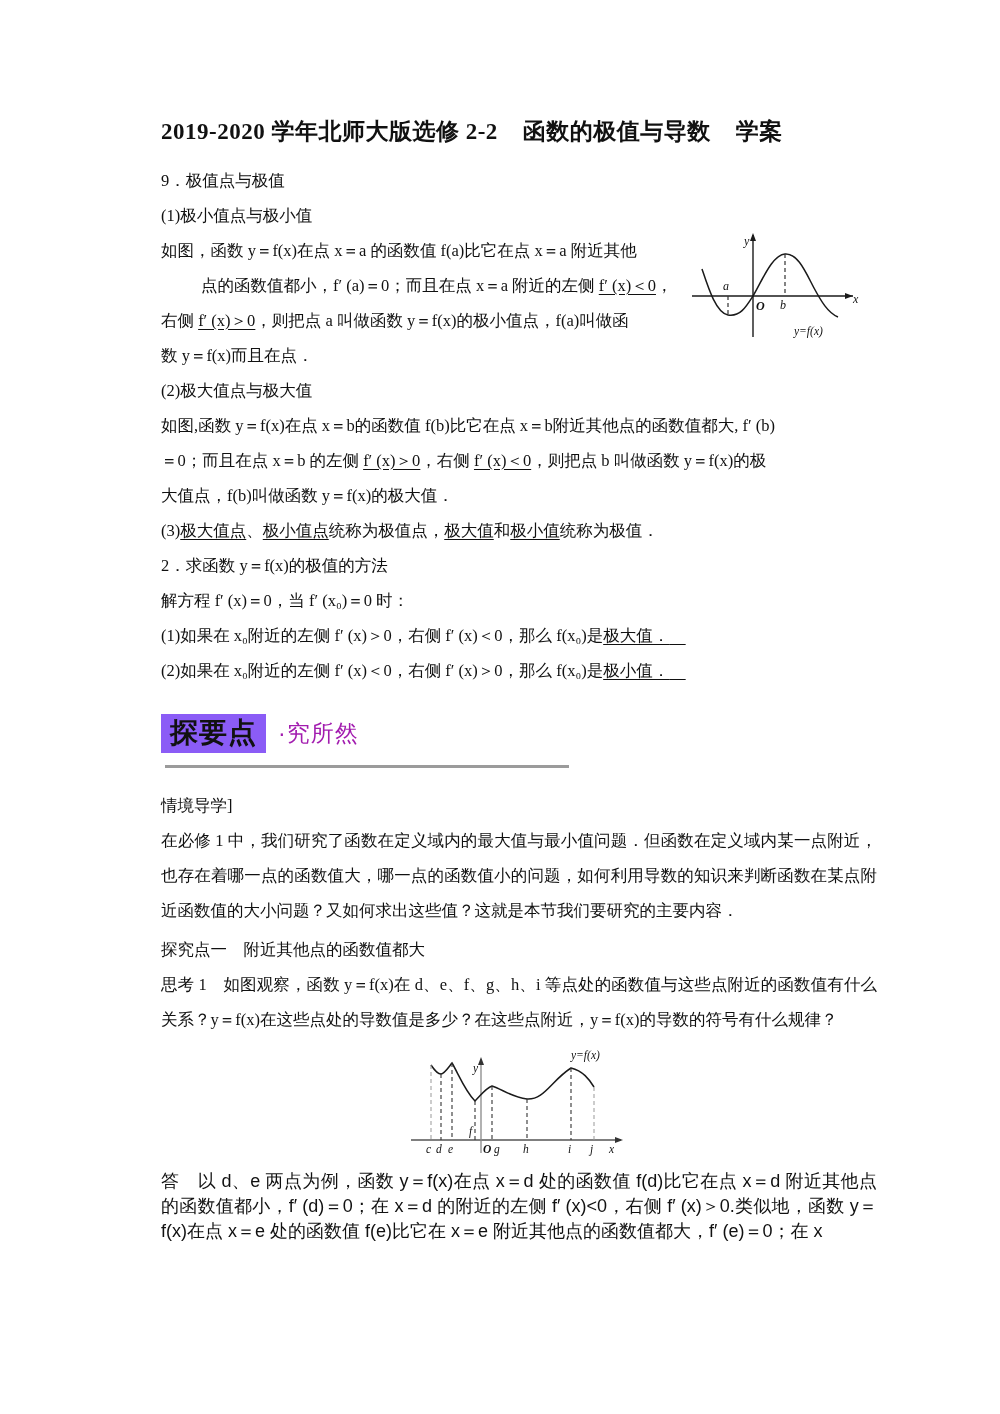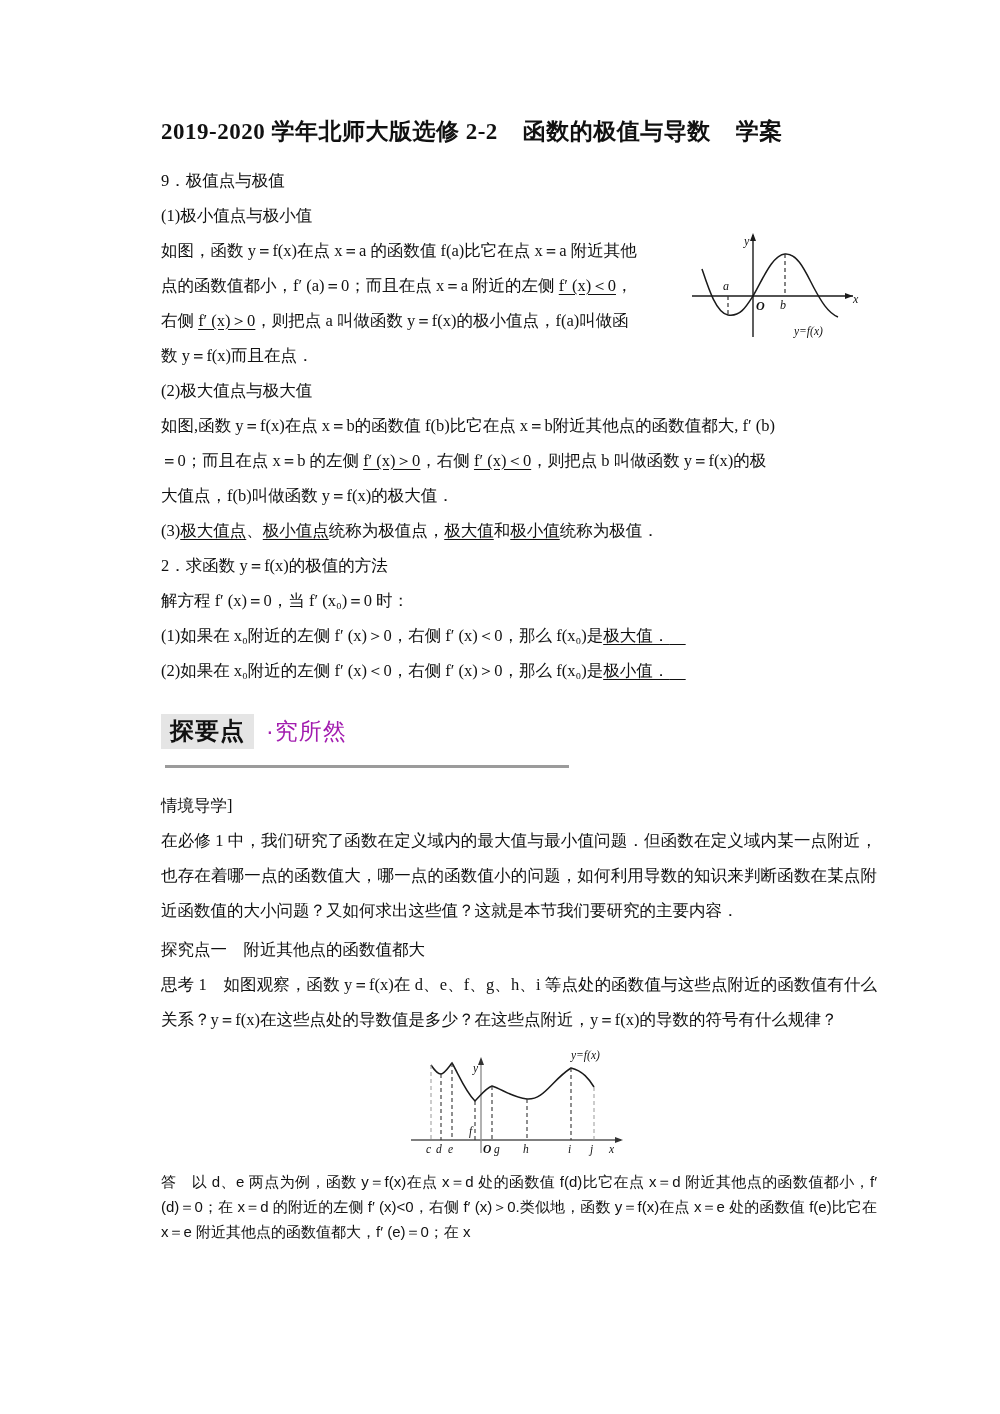--- a/index.html
+++ b/index.html
@@ -56,23 +56,23 @@
 
   
   .section-head {
     position: relative;
     margin-top: 26px;
     margin-bottom: 6px;
     height: 52px;
   }
   .sh-box {
     display: inline-block;
-    background: #e5e5e5;
+    background: #8b5cf6;
     font-weight: bold;
-    font-size: 24px;
+    font-size: 28px;
     padding: 5px 9px 6px 9px;
     font-family: "Liberation Sans", "DejaVu Sans", sans-serif;
     letter-spacing: 1px;
     line-height: 1;
     vertical-align: middle;
   }
   .sh-sub {
     display: inline-block;
     font-size: 23px;
     font-family: "Liberation Sans", "DejaVu Sans", sans-serif;
@@ -100,21 +100,21 @@
   }
   .fig-2 {
     margin: 6px auto 4px auto;
     width: 240px;
     height: 122px;
   }
   .fig-wrap { width: 100%; text-align: center; }
 
   
   .small-ans {
-    font-size: 15px;
+    font-size: 18px;
     line-height: 25px;
     margin: 4px 0 0 0;
     font-family: "Liberation Sans", "DejaVu Sans", sans-serif;
     text-align: justify;
   }
 </style>
 </head>
 <body>
 
 <div class="page">
@@ -143,21 +143,21 @@
   </div>
 
   <div class="content">
 
     <div class="doc-title">2019-2020 学年北师大版选修 2-2    函数的极值与导数    学案</div>
 
     <p class="ln">9．极值点与极值</p>
     <p class="ln">(1)极小值点与极小值</p>
 
     <p class="ln" style="width:545px;">如图，函数 y＝f(x)在点 x＝a 的函数值 f(a)比它在点 x＝a 附近其他</p>
-    <p class="ln" style="width:560px;"><span>点的函数值都小，f′ (a)＝0；而且在点 x＝a 附近的左侧 </span><span class="u">f′ (x)＜0</span><span>，</span></p>
+    <p class="ln" style="width:560px;margin-left:40px;"><span>点的函数值都小，f′ (a)＝0；而且在点 x＝a 附近的左侧 </span><span class="u">f′ (x)＜0</span><span>，</span></p>
     <p class="ln" style="width:545px;"><span>右侧 </span><span class="u">f′ (x)＞0</span><span>，则把点 a 叫做函数 y＝f(x)的极小值点，f(a)叫做函</span></p>
     <p class="ln">数 y＝f(x)而且在点．</p>
 
     <p class="ln">(2)极大值点与极大值</p>
     <p class="ln">如图,函数 y＝f(x)在点 x＝b的函数值 f(b)比它在点 x＝b附近其他点的函数值都大, f′ (b)</p>
     <p class="ln"><span>＝0；而且在点 x＝b 的左侧 </span><span class="u">f′ (x)＞0</span><span>，右侧 </span><span class="u">f′ (x)＜0</span><span>，则把点 b 叫做函数 y＝f(x)的极</span></p>
     <p class="ln">大值点，f(b)叫做函数 y＝f(x)的极大值．</p>
 
     <p class="ln"><span>(3)</span><span class="u">极大值点</span><span>、</span><span class="u">极小值点</span><span>统称为极值点，</span><span class="u">极大值</span><span>和</span><span class="u">极小值</span><span>统称为极值．</span></p>
 

